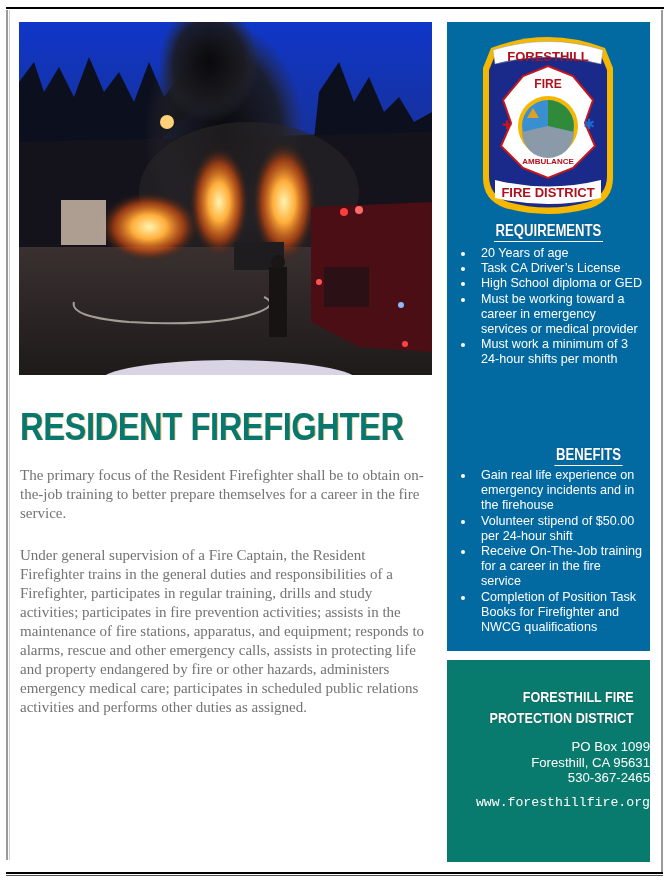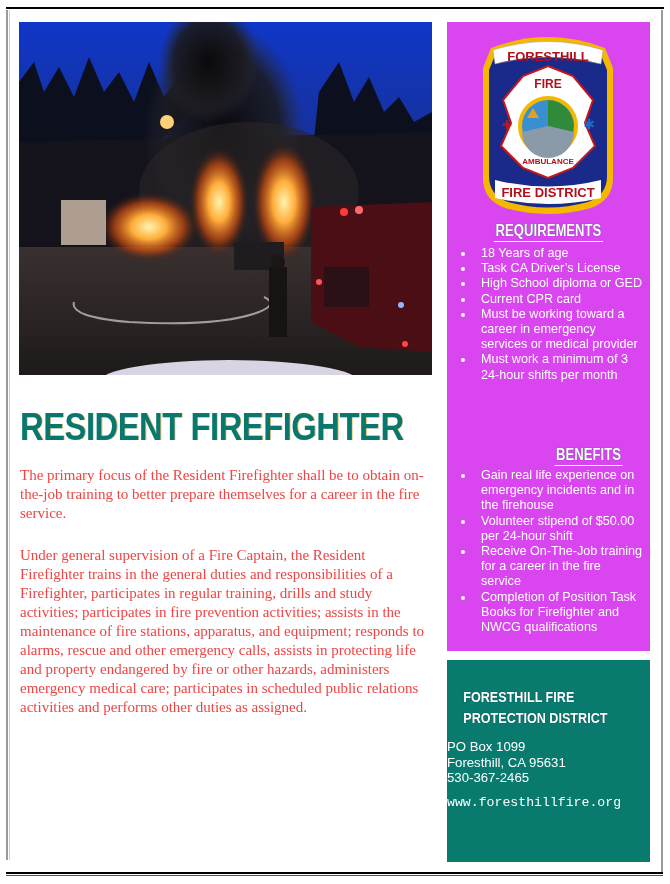--- a/index.html
+++ b/index.html
@@ -11,39 +11,39 @@
   .page-bottom-rule { position:absolute; left:6px; top:872px; width:657px; height:2px; background:#000; }
   .page-bottom-rule2 { position:absolute; left:6px; top:875px; width:657px; height:1px; background:#555; }
 
   
   .photo { position:absolute; left:19px; top:22px; width:413px; height:353px; overflow:hidden; background:#1a2a70; }
   .photo svg { display:block; }
 
   
   .title { position:absolute; left:20px; top:406px; width:420px; font-family:"Liberation Sans", sans-serif; font-weight:bold; font-size:38px; letter-spacing:-0.5px; color:#08786e; transform:scaleX(0.86); transform-origin:left top; white-space:nowrap; text-shadow:1px 0 0 #f1c27d; }
 
-  .body-text { position:absolute; left:20px; width:410px; font-family:"Liberation Serif", serif; font-size:15px; line-height:19px; color:#ef4444; }
+  .body-text { position:absolute; left:20px; width:410px; font-family:"Liberation Serif", serif; font-size:15px; line-height:19px; color:#737373; }
   .p1 { top:466px; }
   .p2 { top:546px; }
 
   
-  .req-panel { position:absolute; left:447px; top:22px; width:203px; height:629px; background:#d946ef; color:#fff; }
+  .req-panel { position:absolute; left:447px; top:22px; width:203px; height:629px; background:#0369a1; color:#fff; }
   .badge { position:absolute; left:26px; top:6px; width:150px; height:190px; }
   .section-title { position:absolute; left:0; width:203px; text-align:center; font-family:"Liberation Sans", sans-serif; font-weight:bold; font-size:16px; color:#fff; }
   .section-title span { display:inline-block; border-bottom:1.5px solid #fff; line-height:20px; transform:scaleX(0.82); padding:0 2px; text-shadow:0 0 1px #0b3d5a; }
   .req-title { top:199px; }
   .ben-title { top:423px;padding-left:40px; }
   ul.bullets { position:absolute; left:0; width:203px; margin:0; padding:0; list-style:none; }
   ul.bullets li { position:relative; padding-left:34px; padding-right:6px; font-size:12.6px; line-height:15.2px; color:#fff; }
   ul.bullets li::before { content:""; position:absolute; left:14px; top:6px; width:4px; height:4px; border-radius:50%; background:#fff; }
   .req-list { top:224px; }
   .ben-list { top:446px; }
 
   
-  .contact-panel { position:absolute; left:447px; top:660px; width:203px; height:202px; background:#087a6e; color:#fff; text-align:left; }
+  .contact-panel { position:absolute; left:447px; top:660px; width:203px; height:202px; background:#087a6e; color:#fff; text-align:right; }
   .org-name { position:absolute; top:26px; left:0; width:203px; font-weight:bold; font-size:15px; line-height:21px; }
   .org-name span { display:block; transform:scaleX(0.84); text-shadow:0 0 1px #033; }
   .addr { position:absolute; top:79px; left:0; width:203px; font-size:13.2px; line-height:15.5px; }
   .web { position:absolute; top:135px; left:0; width:203px; font-size:13.2px; line-height:15px;font-family:Liberation Mono, monospace; }
 </style>
 </head>
 <body>
 
 <div class="page-top-rule"></div>
 <div class="page-left-rule"></div>
@@ -140,24 +140,23 @@
       <text x="116" y="101" text-anchor="middle" font-size="14" fill="#1a6ad0">✱</text>
       <text x="34" y="101" text-anchor="middle" font-size="12" fill="#c4161c">✚</text>
 
       <path d="M22 152 Q75 165 128 152 L128 170 Q75 182 22 170 Z" fill="#ffffff"></path>
       <text x="75" y="169" text-anchor="middle" font-family="Liberation Sans, sans-serif" font-weight="bold" font-size="13" fill="#b0101c">FIRE DISTRICT</text>
     </svg>
   </div>
 
   <div class="section-title req-title"><span>REQUIREMENTS</span></div>
   <ul class="bullets req-list">
-    <li>18 Years of age</li>
+    <li>20 Years of age</li>
     <li>Task CA Driver’s License</li>
     <li>High School diploma or GED</li>
-    <li>Current CPR card</li>
     <li>Must be working toward a career in emergency services or medical provider</li>
     <li>Must work a minimum of 3 24-hour shifts per month</li>
   </ul>
 
   <div class="section-title ben-title"><span>BENEFITS</span></div>
   <ul class="bullets ben-list">
     <li>Gain real life experience on emergency incidents and in the firehouse</li>
     <li>Volunteer stipend of $50.00 per 24-hour shift</li>
     <li>Receive On-The-Job training for a career in the fire service</li>
     <li>Completion of Position Task Books for Firefighter and NWCG qualifications</li>

